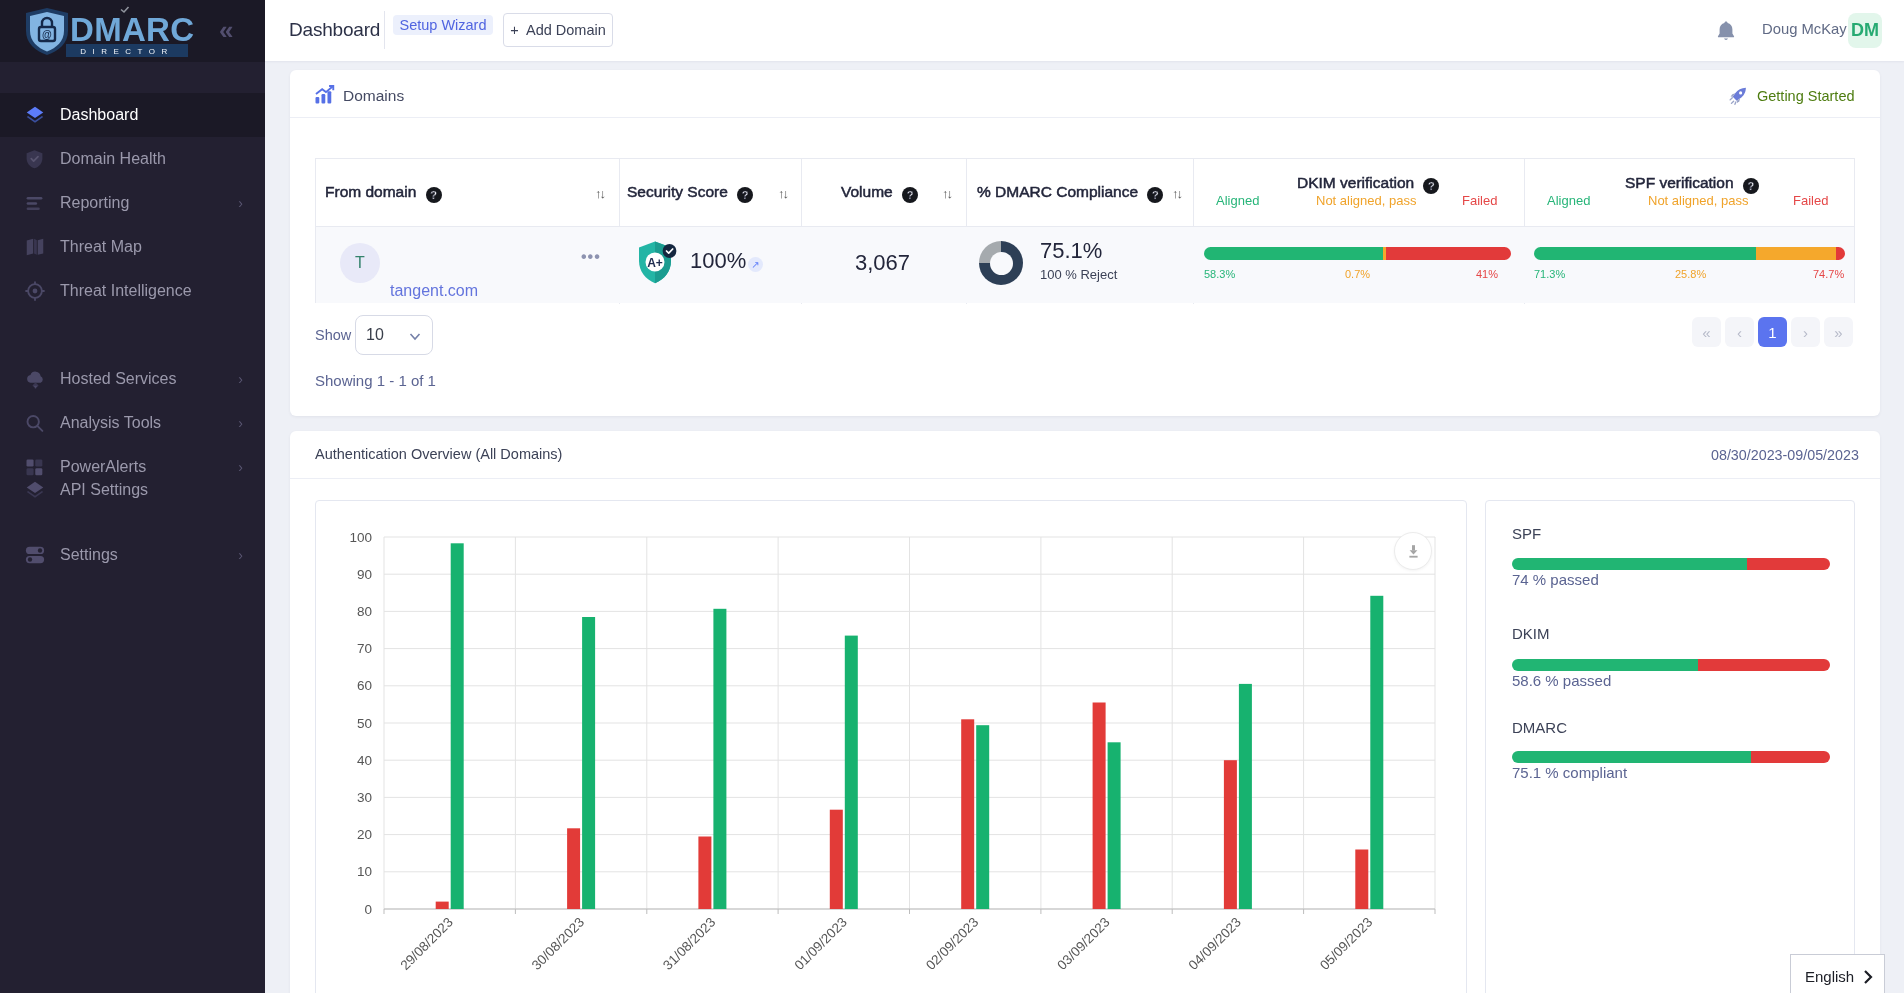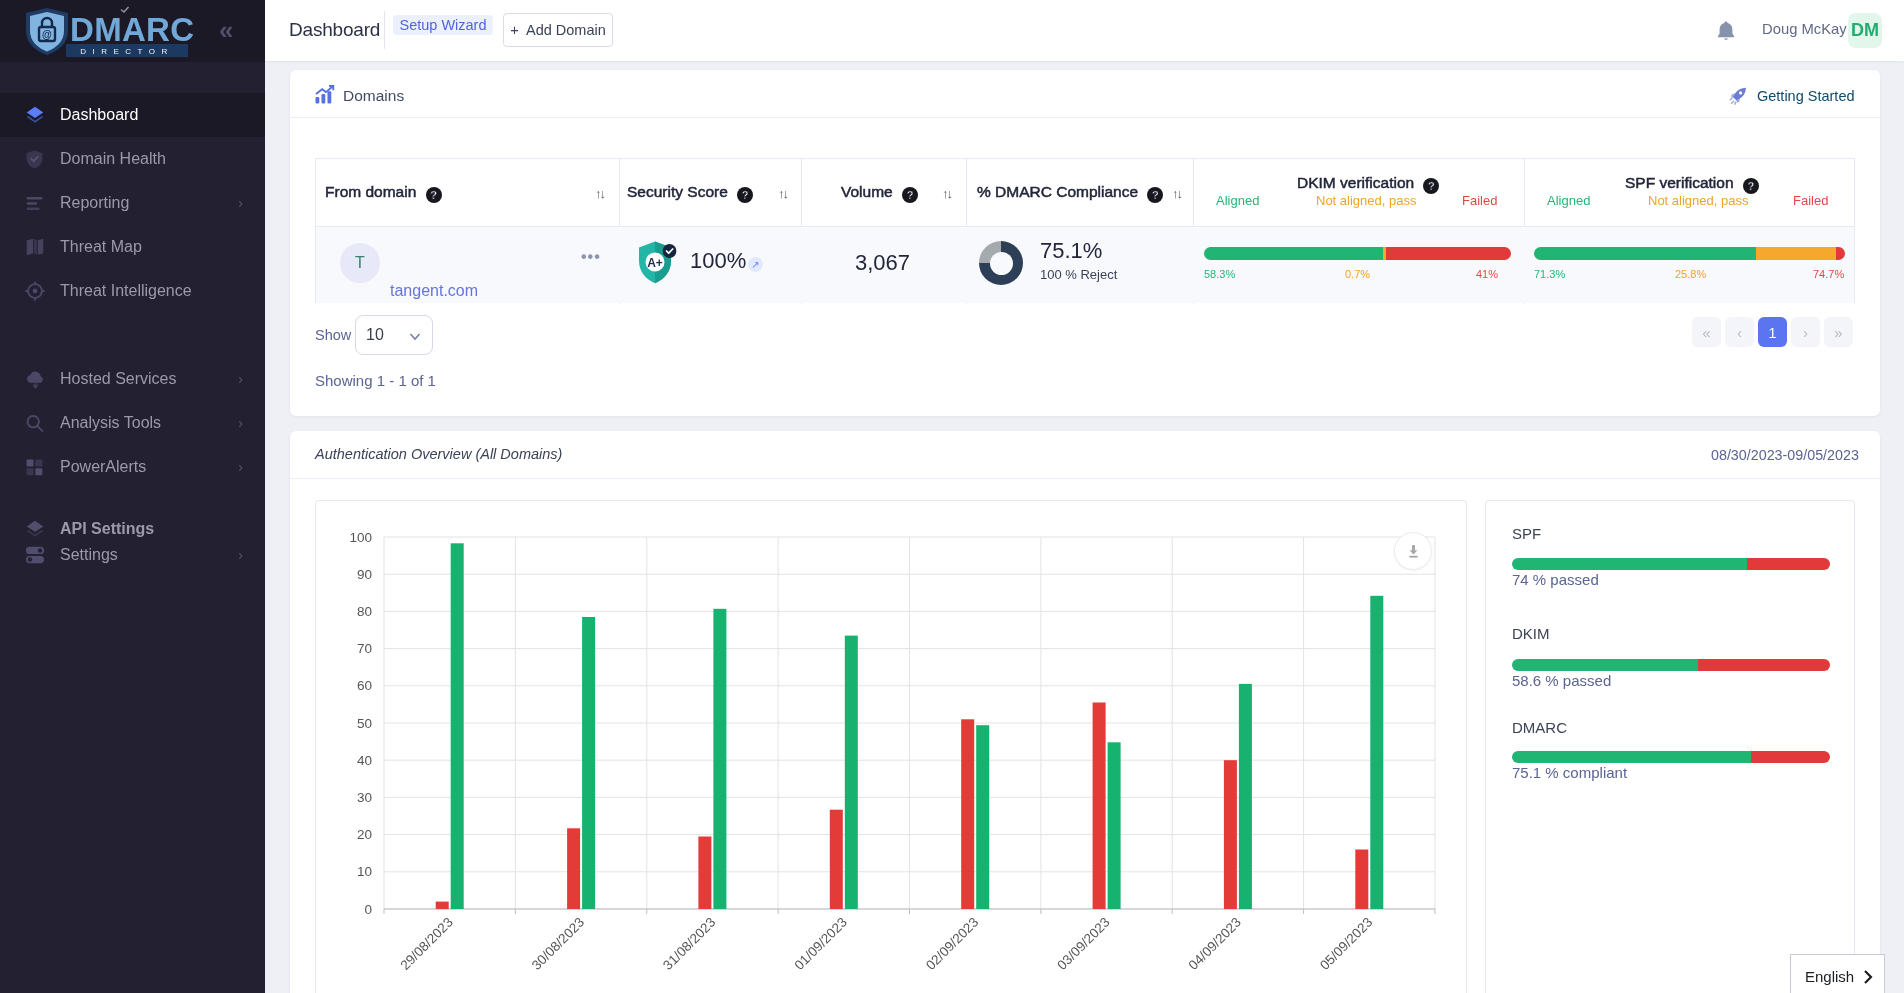--- a/index.html
+++ b/index.html
@@ -30,22 +30,22 @@
 #bell { position:absolute; left:1451px; top:20px; }
 #username { position:absolute; left:1497px; top:21px; font-size:14.8px; color:#606a85; }
 #dmbadge { position:absolute; left:1583px; top:13px; width:34px; height:35px; background:#e2f6eb; color:#27aa72; border-radius:8px; font-size:18px; font-weight:bold; display:flex; align-items:center; justify-content:center; }
 
 
 .card { position:absolute; background:#fff; border-radius:6px; box-shadow:0 1px 3px rgba(50,50,90,0.07); }
 #card1 { left:290px; top:70px; width:1590px; height:346px; }
 #card2 { left:290px; top:431px; width:1590px; height:700px; }
 .cardhead { position:absolute; left:0; top:0; width:100%; height:48px; border-bottom:1px solid #eceef5; }
 #c1title { position:absolute; left:343px; top:87px; font-size:15.5px; color:#454a63; }
-#gstext { position:absolute; left:1757px; top:88px; font-size:14.5px; color:#0c4a6e;text-align:center; }
-#c2title { position:absolute; left:315px; top:446px; font-size:14.5px; color:#3c4257;font-style:italic; }
+#gstext { position:absolute; left:1757px; top:88px; font-size:14.5px; color:#4d7c0f;text-align:center; }
+#c2title { position:absolute; left:315px; top:446px; font-size:14.5px; color:#3c4257; }
 #c2date { position:absolute; left:1711px; top:447px; font-size:14.3px; color:#5b6492; }
 
 
 #tbl { position:absolute; left:315px; top:158px; width:1540px; height:145px; border:1px solid #e8eaf1; }
 .vline { position:absolute; top:0; width:1px; height:145px; background:#e8eaf1; }
 #rowbg { position:absolute; left:0; top:67px; width:1538px; height:77px; background:#f8f9fc; border-top:1px solid #e8eaf1; }
 .th { position:absolute; font-size:15.5px; color:#23263b; font-weight:normal; -webkit-text-stroke:0.5px #23263b; }
 .qm { display:inline-block; width:16px; height:16px; background:#16181d; color:#fff; border-radius:50%; font-size:11px; font-weight:bold; text-align:center; line-height:16px; vertical-align:-2px; margin-left:5px; }
 .sort { position:absolute; font-size:13px; color:#555; letter-spacing:-2px; }
 .sub { position:absolute; font-size:13px; }
@@ -167,21 +167,21 @@
   <div class="navitem" style="top:445px;">
     <svg class="ic" width="20" height="20" viewBox="0 0 24 24">
         <rect x="3" y="3" width="8.5" height="8.5" rx="1.5" fill="#514d6d"></rect>
         <rect x="13.5" y="3" width="8.5" height="8.5" rx="1.5" fill="#393650"></rect>
         <rect x="3" y="13.5" width="8.5" height="8.5" rx="1.5" fill="#393650"></rect>
         <rect x="13.5" y="13.5" width="8.5" height="8.5" rx="1.5" fill="#514d6d"></rect>
       </svg>
     <span class="lbl">PowerAlerts</span>
     <span class="chev">›</span>
   </div>
-  <div class="navitem" style="top:507px;font-weight:bold;">
+  <div class="navitem" style="top:468px;">
     <svg class="ic" width="22" height="22" viewBox="0 0 24 24">
         <path d="M12 3 L21 9.2 L12 15.4 L3 9.2 Z" fill="#514d6d"></path>
         <path d="M4.5 13.2 L12 18.4 L19.5 13.2 L21 14.2 L12 20.4 L3 14.2 Z" fill="#3a3752"></path>
       </svg>
     <span class="lbl">API Settings</span>
   </div>
   <div class="navitem" style="top:533px;">
     <svg class="ic" width="22" height="20" viewBox="0 0 24 22">
         <rect x="2" y="2" width="20" height="8" rx="4" fill="#514d6d"></rect>
         <circle cx="17.5" cy="6" r="2.4" fill="#232031"></circle>

